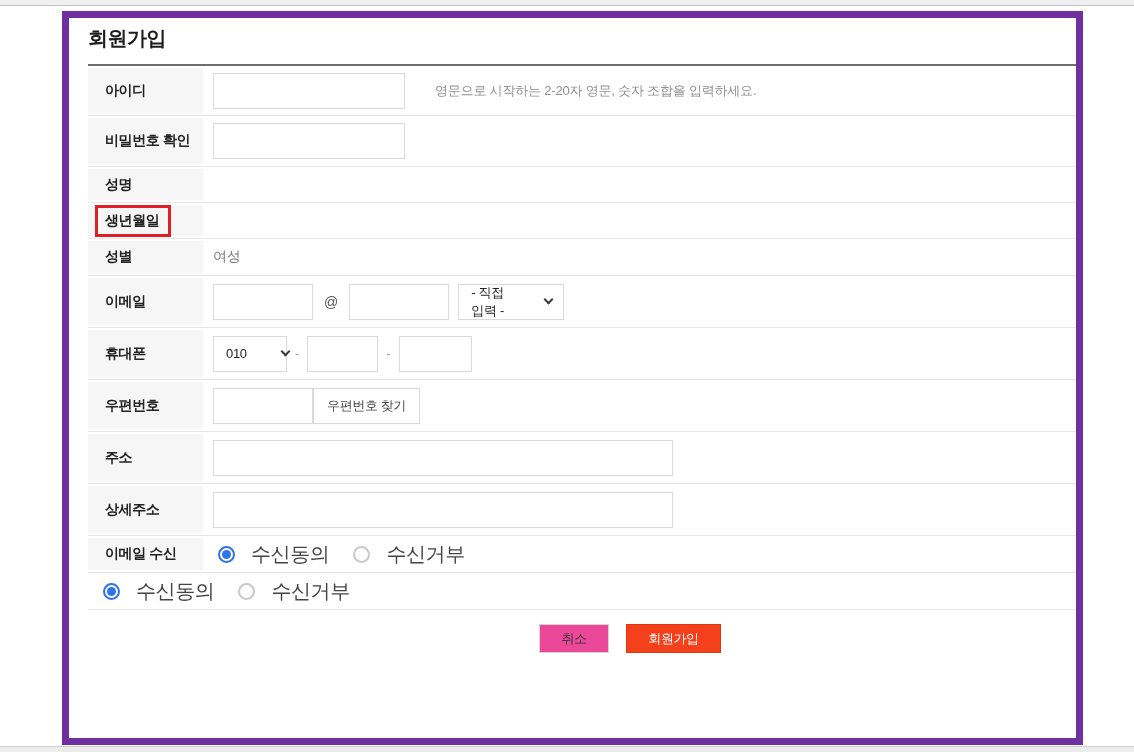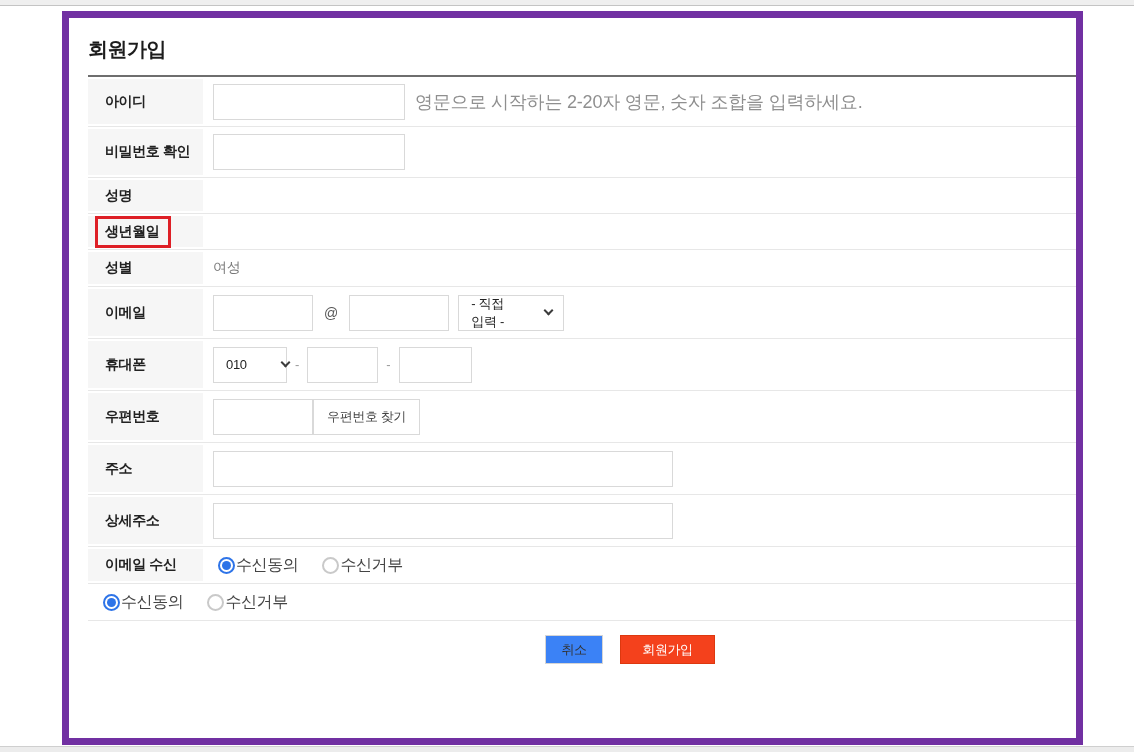--- a/index.html
+++ b/index.html
@@ -19,21 +19,21 @@
     position: absolute; left: 0; bottom: 0;
     width: 100%; height: 6px;
     background: #ececec;
     border-top: 1px solid #cfcfcf;
   }
   .panel {
     position: absolute; left: 62px; top: 11px;
     width: 1021px; height: 734px;
     border: 7px solid var(--panel-border, #7130a2);
     background: #fff;
-    padding: 18px 0 0 19px;
+    padding: 7px 0 0 19px;
   }
   .title {
     font-size: 20px; font-weight: 700; color: #1c1c1c;
     letter-spacing: -0.5px;
     margin-bottom: 12px;
   }
   .table { border-top: 2px solid #6e6e6e; width: 988px; }
   .row { display: flex; align-items: center; border-bottom: 1px solid #e7e7e7; }
   .h50 { height: 50px; } .h52 { height: 52px; } .h51 { height: 51px; }
   .h36 { height: 36px; text-align: center; } .h37 { height: 37px; }
@@ -56,21 +56,21 @@
   }
   .value-cell { display: flex; align-items: center; padding-left: 10px; flex: 1; }
   .txt {
     height: 36px;
     border: 1px solid #d9d9d9; background: #fff;
     outline: none; padding: 0 8px;
     font-size: 14px; font-family: inherit; color: #333;
   }
   .w192 { width: 192px; } .w100 { width: 100px; } .w460 { width: 460px; }
   .w71 { width: 71px; } .w73 { width: 73px; }
-  .hint { margin-left: 10px; font-size: 18px; color: #8f8f8f; letter-spacing: -0.2px; }
+  .hint { margin-left: 30px; font-size: 13px; color: #8f8f8f; letter-spacing: -0.2px; }
   .value-text { font-size: 14px; color: #777; letter-spacing: -0.3px; }
   .select {
     height: 36px; background: #fff;
     border: 1px solid #d9d9d9;
     display: flex; align-items: center; justify-content: space-between;
     padding: 0 11px 0 12px;
     font-size: 13px; color: #222; letter-spacing: -0.3px;
     cursor: pointer;
     gap: 27px;
   }
@@ -94,29 +94,29 @@
     border-radius: 50%;
     border: 2px solid #c9c9c9; background: #fff;
     display: inline-flex; align-items: center; justify-content: center;
     margin-left: 5px; cursor: pointer;
   }
   .radio.checked { border-color: var(--radio-selected, #2e74e8); }
   .radio.checked::after {
     content: ""; width: 9px; height: 9px; border-radius: 50%;
     background: var(--radio-selected, #2e74e8);
   }
-  .radio-label { font-size: 16px; color: #444; margin-left: 1px; letter-spacing: -0.4px; cursor: pointer; }
+  .radio-label { font-size: 20px; color: #444; margin-left: 16px; letter-spacing: -0.4px; cursor: pointer; }
   .rg2 { margin-left: 24px; }
   .btn-row {
     margin-top: 14px; width: 988px;
     display: flex; justify-content: center; gap: 17px;
     position: relative; left: 48px;
   }
   .btn { height: 29px; font-size: 13px; font-family: inherit; letter-spacing: -0.4px; cursor: pointer; }
-  .btn-cancel { width: 58px; background: #3b82f6; border: 1px solid #d5d5d5; color: #333; }
+  .btn-cancel { width: 70px; background: #ec4899; border: 1px solid #d5d5d5; color: #333; }
   .btn-submit {
     width: 95px; color: #fff;
     background: var(--submit-bg, #f4411c);
     border: 1px solid #dd380f;
   }
 </style>
 </head>
 <body>
 
 <div class="top-strip"></div>

